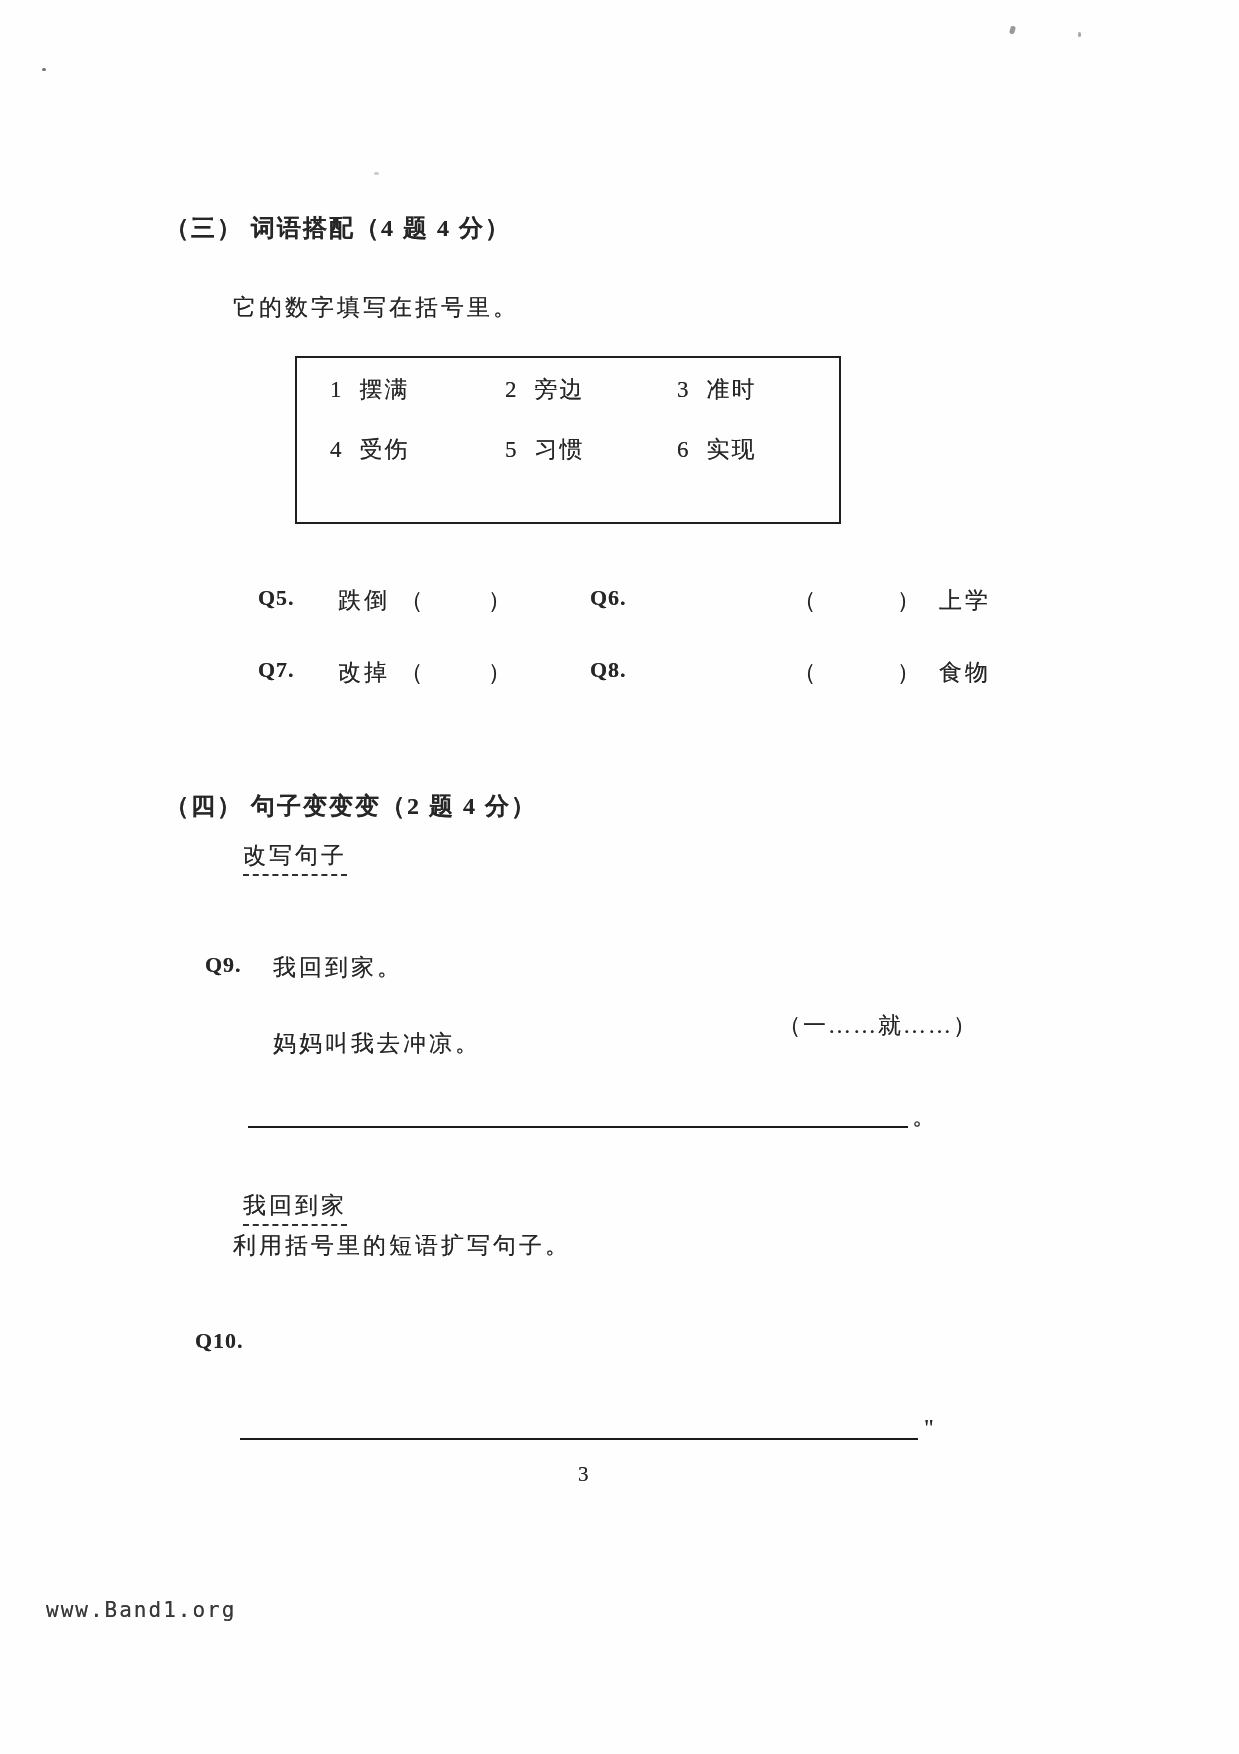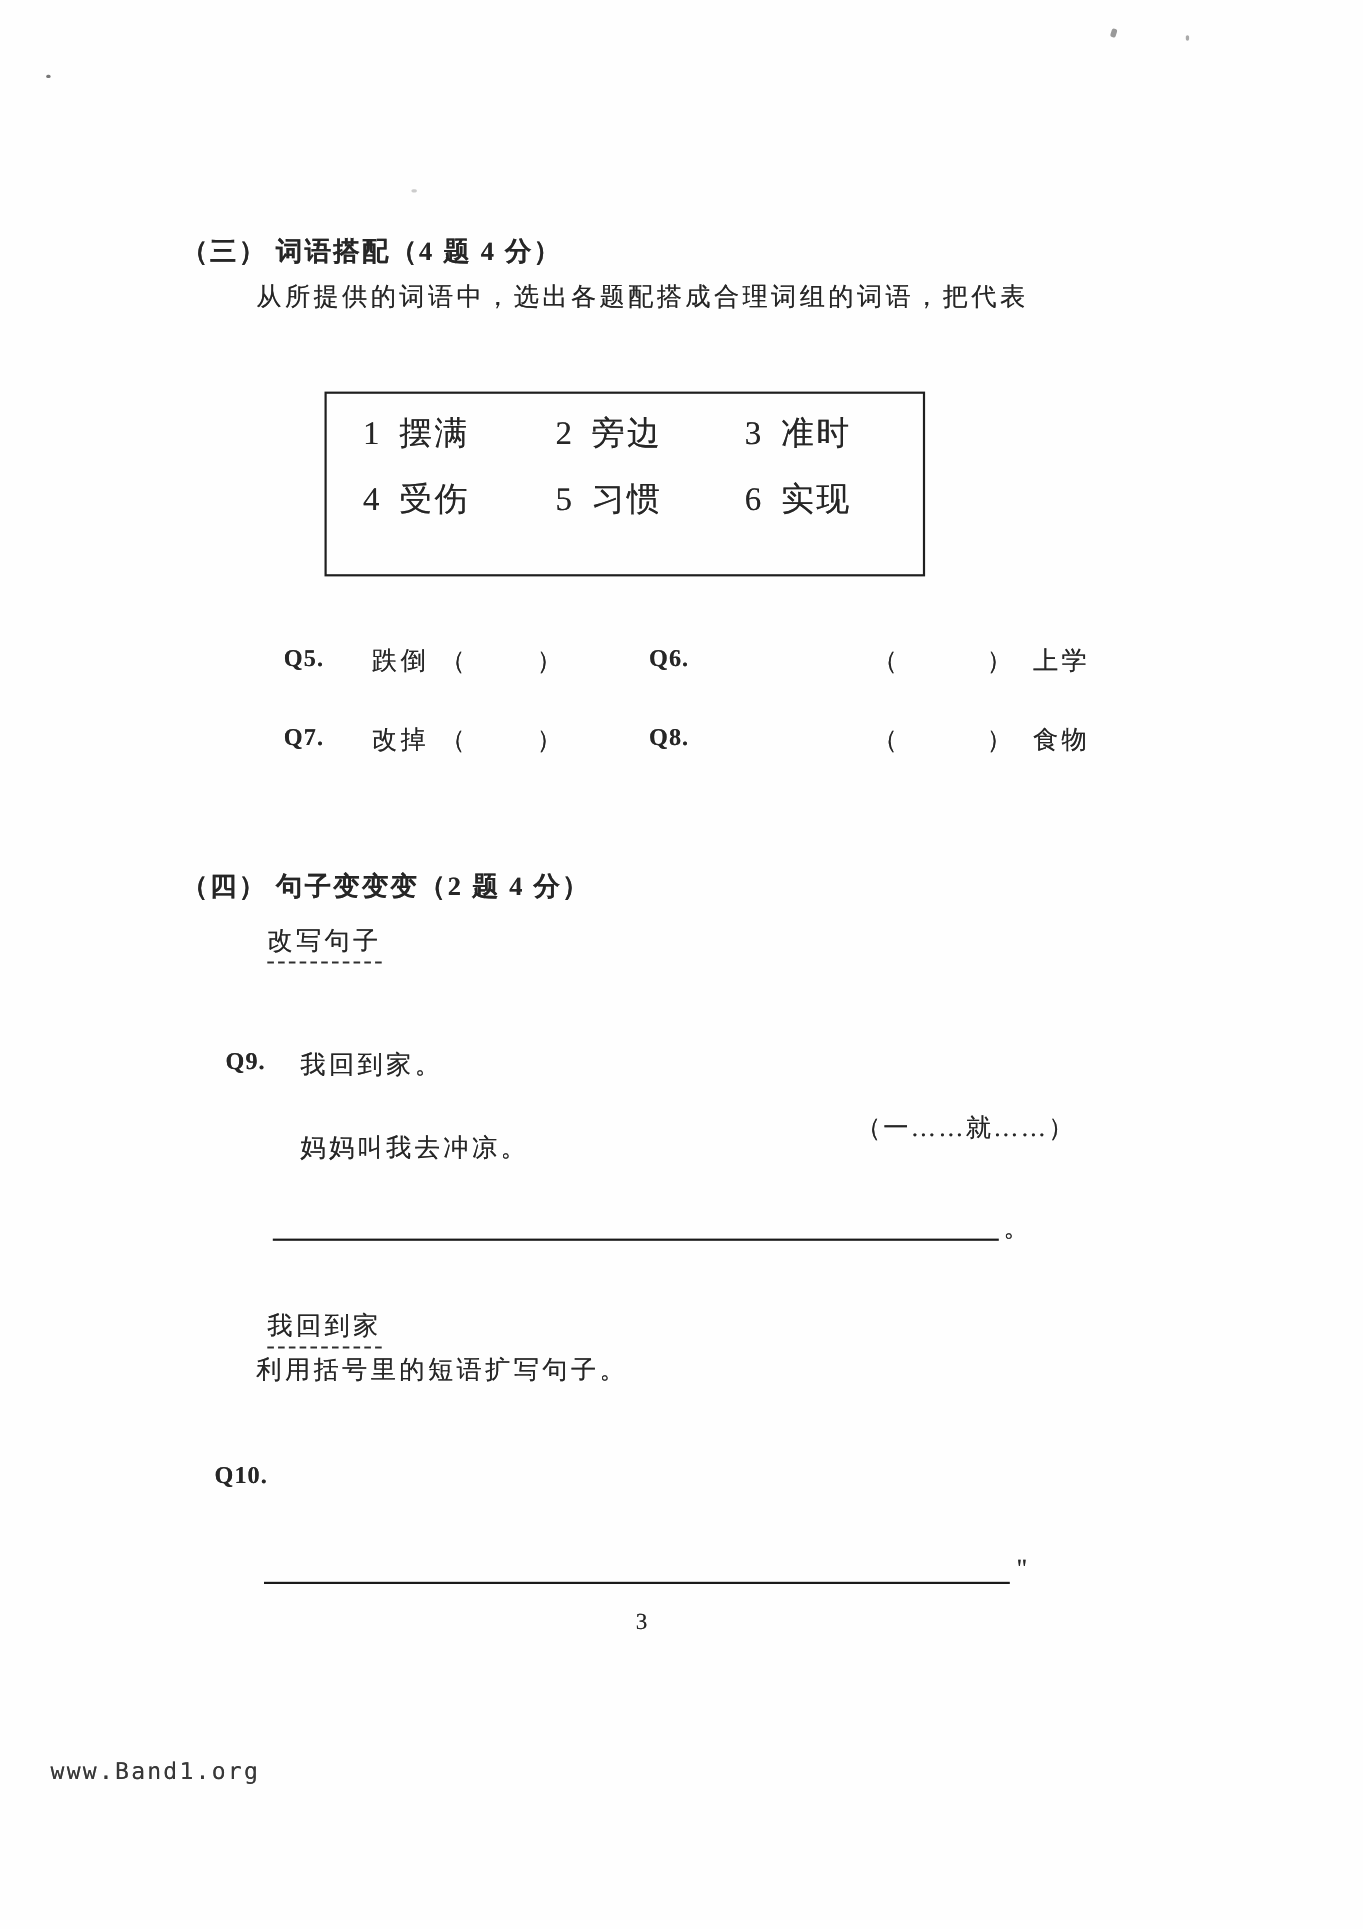--- a/index.html
+++ b/index.html
@@ -9,21 +9,21 @@
     font-family:"Liberation Serif","DejaVu Serif",serif;
     color:#262626;
   }
   .t { position:absolute; white-space:nowrap; text-shadow:0 0 0.6px rgba(30,30,30,.65); }
   .cn { font-size:23px; letter-spacing:3px; font-weight:500; }
   .cn-wide { font-size:23px; letter-spacing:6px; font-weight:500; }
   .head { font-size:24px; letter-spacing:2px; font-weight:600; }
   .qlab { font-size:22px; letter-spacing:1px; font-weight:700; }
   .ul { border-bottom:2px dashed #2e2e2e; padding-bottom:3px; }
   .wbox { position:absolute; left:295px; top:356px; width:542px; height:164px; border:2px solid #1f1f1f; }
-  .witem { position:absolute; font-size:30px; letter-spacing:2px; font-weight:500; white-space:nowrap; text-shadow:0 0 0.6px rgba(30,30,30,.65); }
+  .witem { position:absolute; font-size:23px; letter-spacing:2px; font-weight:500; white-space:nowrap; text-shadow:0 0 0.6px rgba(30,30,30,.65); }
   .wnum { margin-right:16px; }
   .sp62 { display:inline-block; width:62px; }
   .sp78 { display:inline-block; width:78px; }
   .ml10 { margin-left:10px; }
   .ml16 { margin-left:16px; }
   .hline { position:absolute; height:2px; background:#1a1a1a; }
   .endmark { font-size:24px; letter-spacing:0; }
   .pagenum { font-size:21px; letter-spacing:0; }
   .footer { font-family:"DejaVu Sans Mono","Liberation Mono",monospace; font-size:21px; letter-spacing:2px; color:#383838; font-weight:500; }
   .speck { position:absolute; background:#999; border-radius:2px; }
@@ -32,21 +32,21 @@
 <body>
 
 <div class="page">
 
   <div class="speck" style="left:1010px; top:26px; width:5px; height:8px; transform:rotate(18deg);"></div>
   <div class="speck" style="left:1078px; top:32px; width:3px; height:5px; background:#aaa;"></div>
   <div class="speck" style="left:42px; top:68px; width:4px; height:3px; background:#777;"></div>
   <div class="speck" style="left:374px; top:172px; width:5px; height:3px; background:#ccc;"></div>
 
   <div class="t head" style="left:165px; top:212px;">（三） 词语搭配（4 题 4 分）</div>
-  <div class="t cn" style="left:233px; top:254px;">从所提供的词语中，选出各题配搭成合理词组的词语，把代表</div>
+  <div class="t cn" style="left:233px; top:292px;">它的数字填写在括号里。</div>
 
   <div class="wbox">
     <div class="witem" style="left:33px; top:16px;">
       <span class="wnum">1</span><span>摆满</span>
     </div>
     <div class="witem" style="left:208px; top:16px;">
       <span class="wnum">2</span><span>旁边</span>
     </div>
     <div class="witem" style="left:380px; top:16px;">
       <span class="wnum">3</span><span>准时</span>

